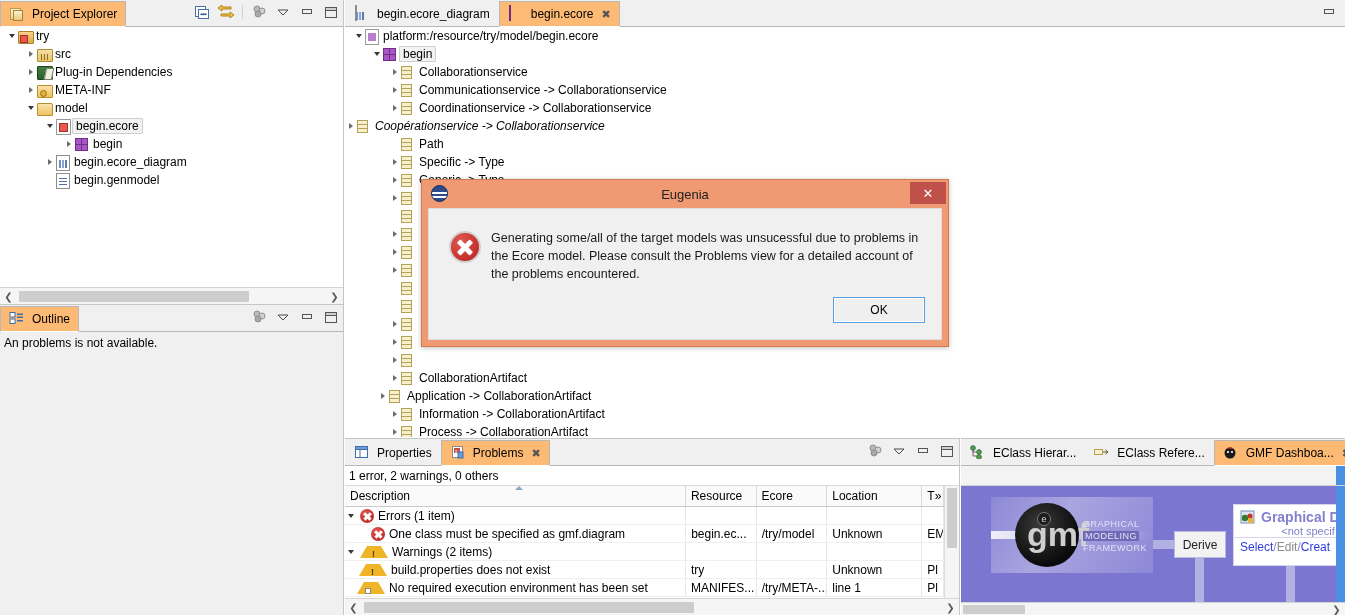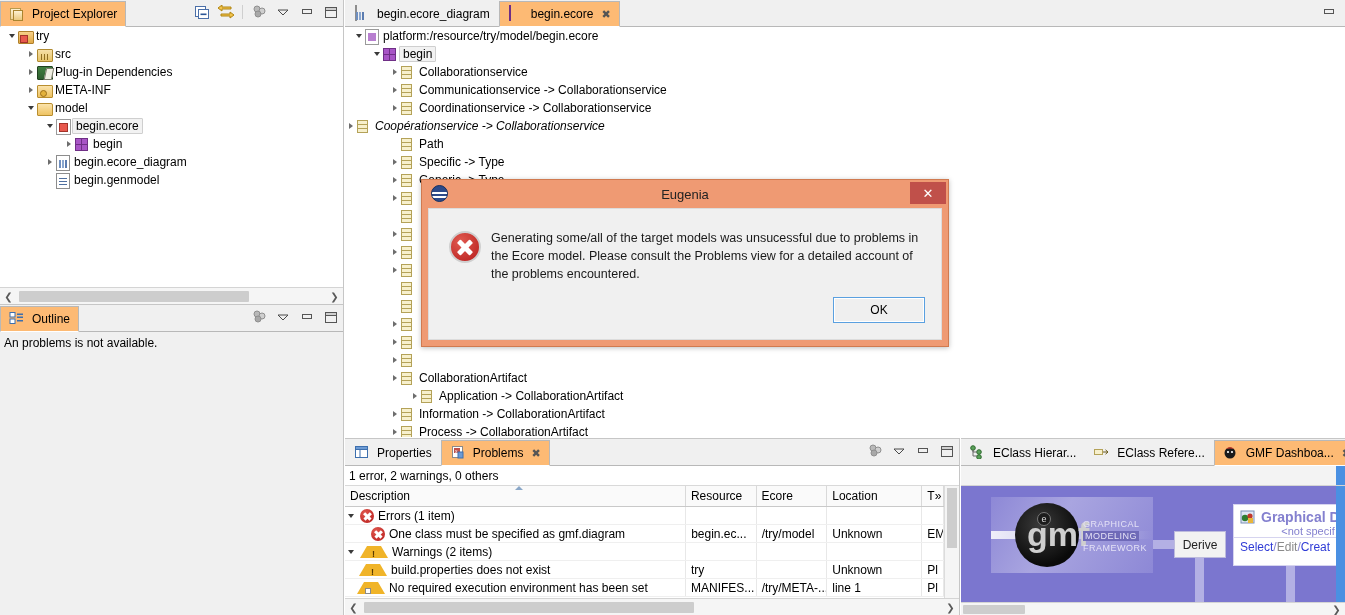--- a/index.html
+++ b/index.html
@@ -508,21 +508,21 @@
         </div>
         <div class="row" style="padding-left: 44px;">
           <span class="arrow ">
             <i></i>
           </span>
           <span class="ico">
             <span class="i-eclass" style="position: absolute; left: 1px;"></span>
           </span>
           <span class="lbl">CollaborationArtifact</span>
         </div>
-        <div class="row" style="padding-left: 64px;">
+        <div class="row" style="padding-left: 32px;">
           <span class="arrow ">
             <i></i>
           </span>
           <span class="ico">
             <span class="i-eclass" style="position: absolute; left: 1px;"></span>
           </span>
           <span class="lbl">Application -&gt; CollaborationArtifact</span>
         </div>
         <div class="row" style="padding-left: 44px;">
           <span class="arrow ">

